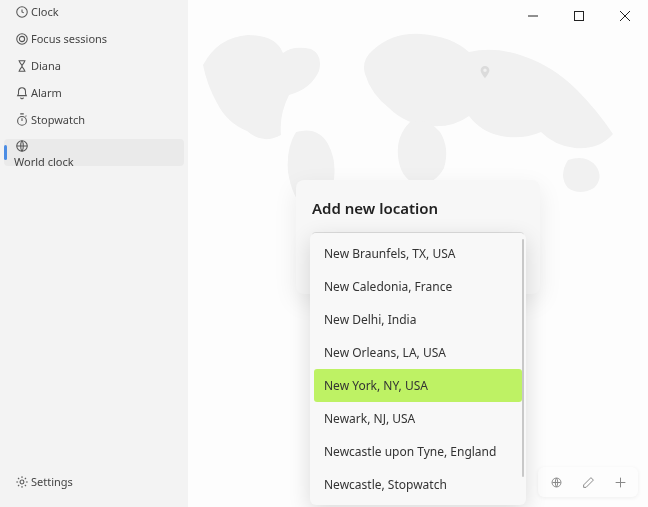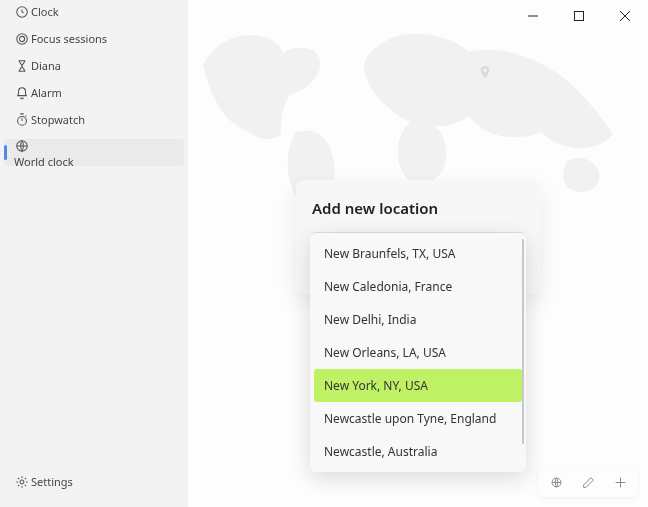--- a/index.html
+++ b/index.html
@@ -177,22 +177,23 @@
         </span>
       </div>
     </div>
 
     <div class="dropdown">
       <div class="dd-item">New Braunfels, TX, USA</div>
       <div class="dd-item">New Caledonia, France</div>
       <div class="dd-item">New Delhi, India</div>
       <div class="dd-item">New Orleans, LA, USA</div>
       <div class="dd-item highlight">New York, NY, USA</div>
+      <div class="dd-item">Newark, NJ, USA</div>
       <div class="dd-item">Newcastle upon Tyne, England</div>
-      <div class="dd-item">Newcastle, Australia</div>
+      <div class="dd-item">Newcastle, Stopwatch</div>
       <div class="dd-scroll"></div>
     </div>
 
     <div class="footer-tools">
       <div class="ft">
         <svg viewBox="0 0 16 16" fill="none" stroke="currentColor" stroke-width="1.2">
             <circle cx="8" cy="8" r="5.5"></circle>
             <path d="M3 8h10M8 2.5c2 2 2 9 0 11M8 2.5c-2 2-2 9 0 11"></path>
           </svg>
       </div>

